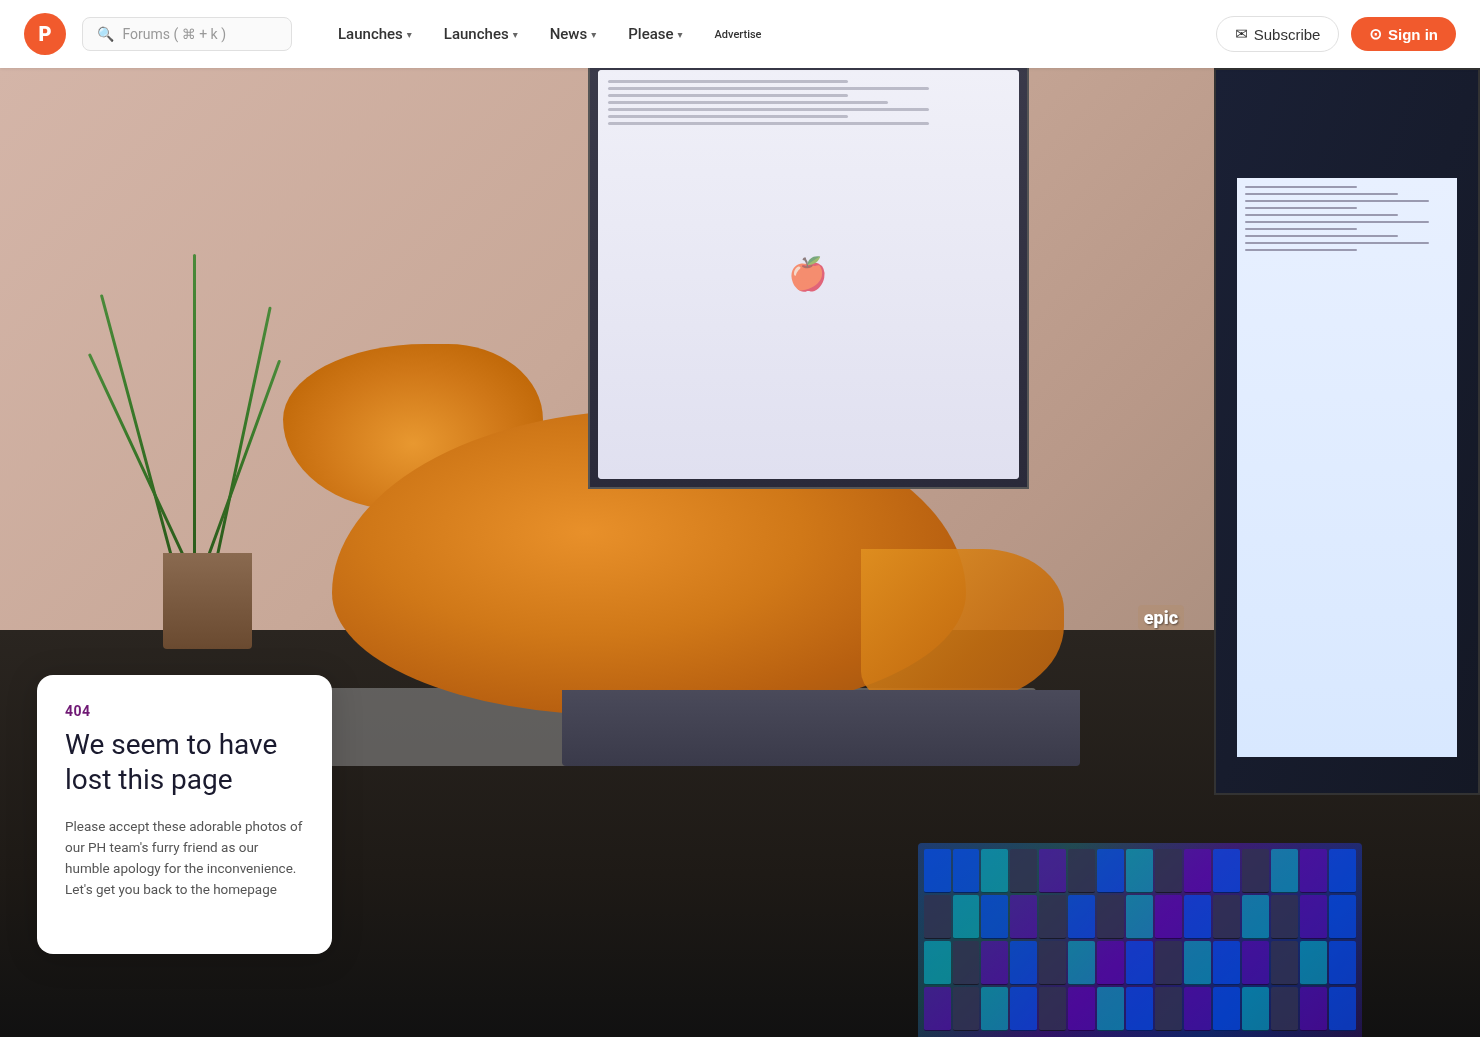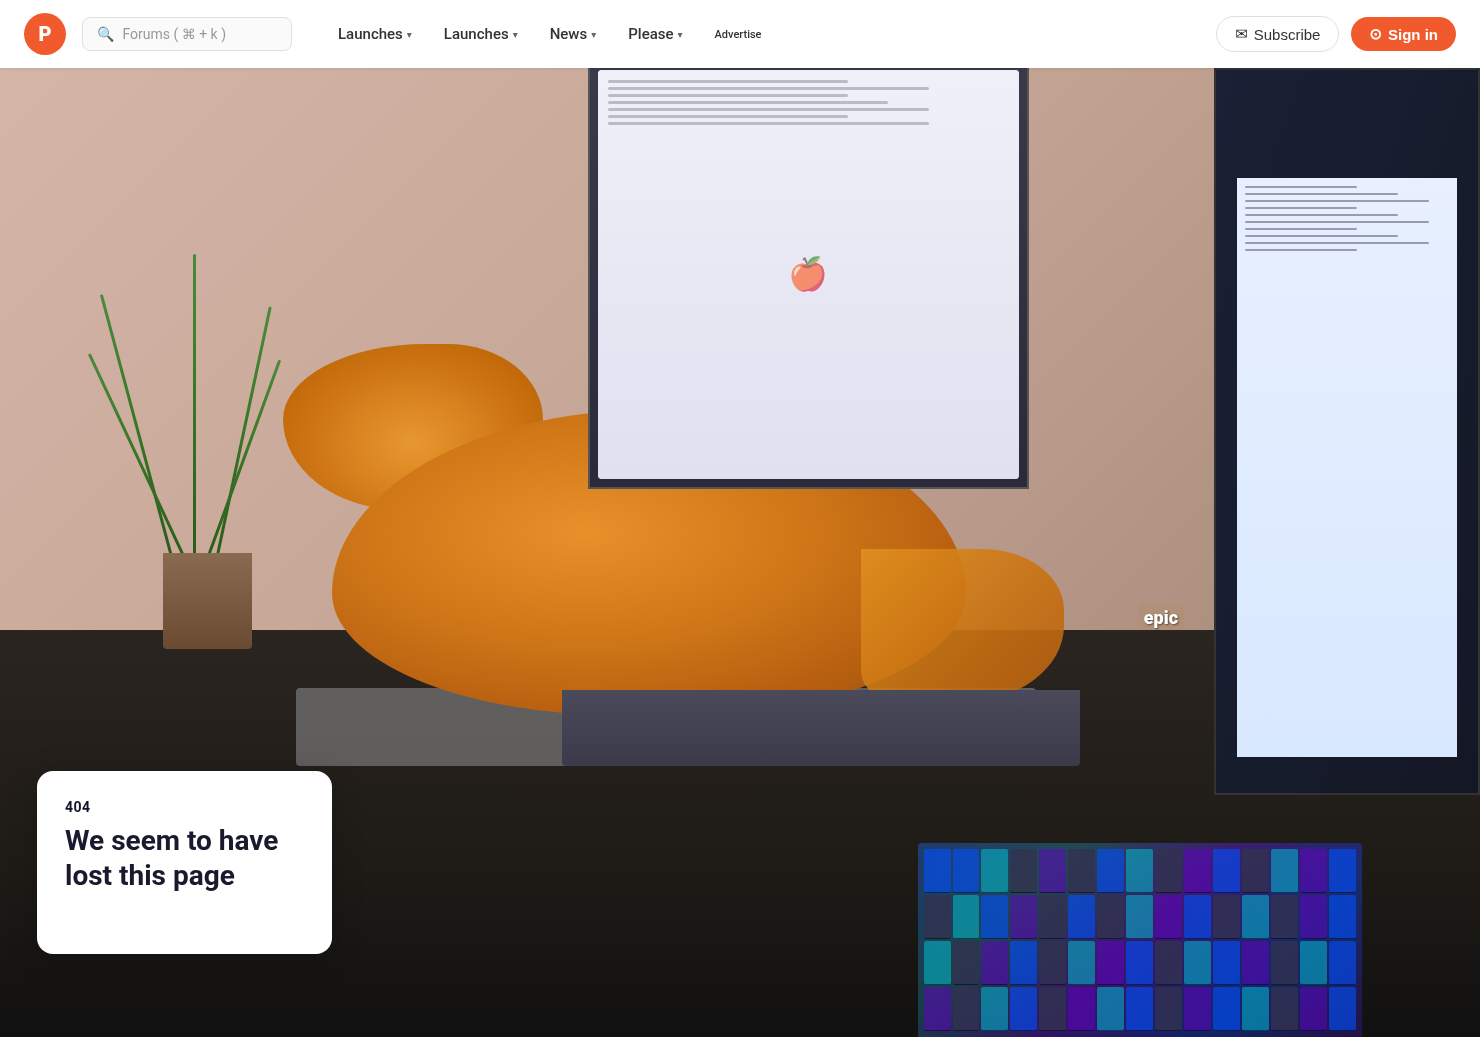--- a/index.html
+++ b/index.html
@@ -426,31 +426,31 @@
       background: #fff;
       border-radius: 16px;
       padding: 28px 28px 32px 28px;
       box-shadow: 0 4px 32px rgba(0,0,0,0.18);
       z-index: 5;
     }
 
     .error-code {
       font-size: 14px;
       font-weight: 700;
-      color: #0f172a;
+      color: #701a75;
       margin-bottom: 8px;
       letter-spacing: 0.5px;
     }
 
     .error-title {
       font-size: 28px;
-      font-weight: 700;
+      font-weight: 400;
       color: #1a1a2e;
       line-height: 1.25;
-      margin-bottom: 29px;
+      margin-bottom: 19px;
     }
 
     .error-desc {
       font-size: 13.5px;
       color: #555;
       line-height: 1.55;
       margin-bottom: 22px;
     }
 
     .homepage-btn {
@@ -653,13 +653,14 @@
       <div class="key"></div>
       <div class="key lit-purple"></div>
       <div class="key lit-blue"></div>
     </div>
   </div>
 </div>
 
 <div class="error-card">
   <div class="error-code">404</div>
   <h1 class="error-title">We seem to have lost this page</h1>
+  <p class="error-desc">Please accept these adorable photos of our PH team's furry friend as our humble apology for the inconvenience. Let's get you back to the homepage</p>
 </div>
 
 </body></html>

